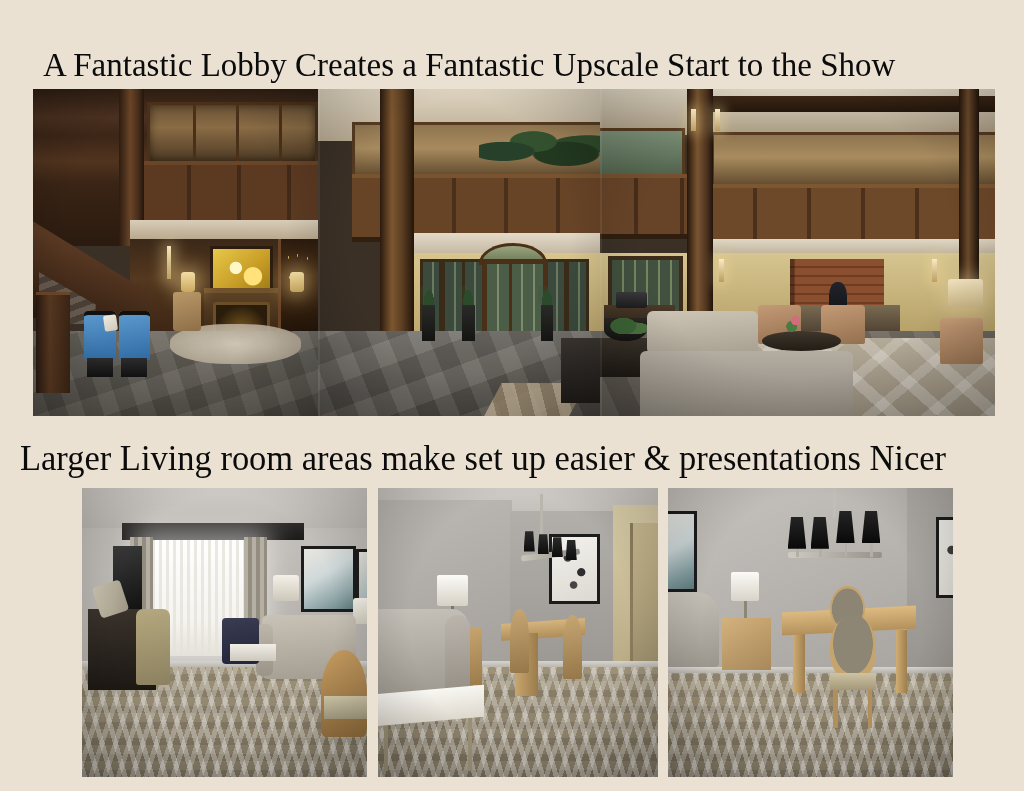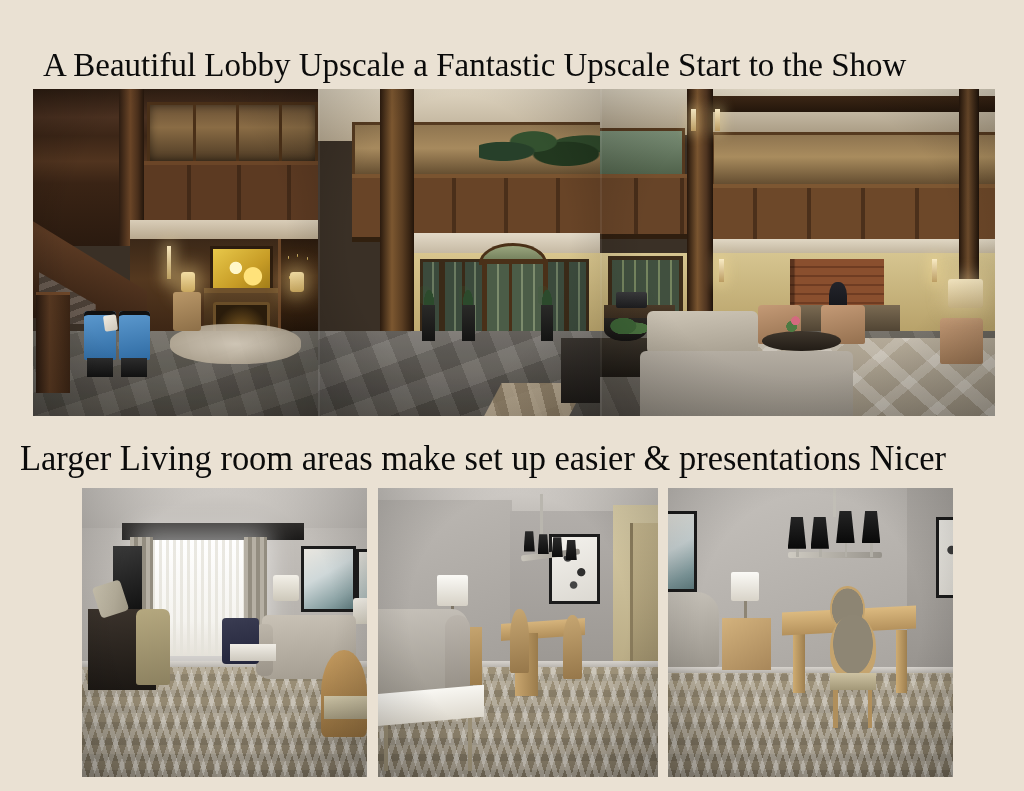--- a/index.html
+++ b/index.html
@@ -739,21 +739,21 @@
     background: radial-gradient(ellipse at 50% 45%,rgba(0,0,0,0) 55%,rgba(0,0,0,.22) 100%);
   }
   .seamline {
     position: absolute; top: 0; width: 2px; height: 100%;
     background: rgba(255,255,255,.07);
   }
 </style>
 </head>
 <body style="background: rgb(234, 225, 211);">
 
-<div class="heading" id="heading-top">A Beautiful Lobby Upscale a Fantastic Upscale Start to the Show</div>
+<div class="heading" id="heading-top">A Fantastic Lobby Creates a Fantastic Upscale Start to the Show</div>
 
 <div class="heading" id="heading-bottom">Larger Living room areas make set up easier &amp; presentations Nicer</div>
 
 <div class="photo" id="photo-lobby-panorama">
 
   <div class="pano-seg" id="pano-seg-left">
     <div class="scene">
       <div class="el pl-wall-upper"></div>
       <div class="el pl-balc-glass">
         <div class="el pl-glass-mull" style="left:26%"></div>

